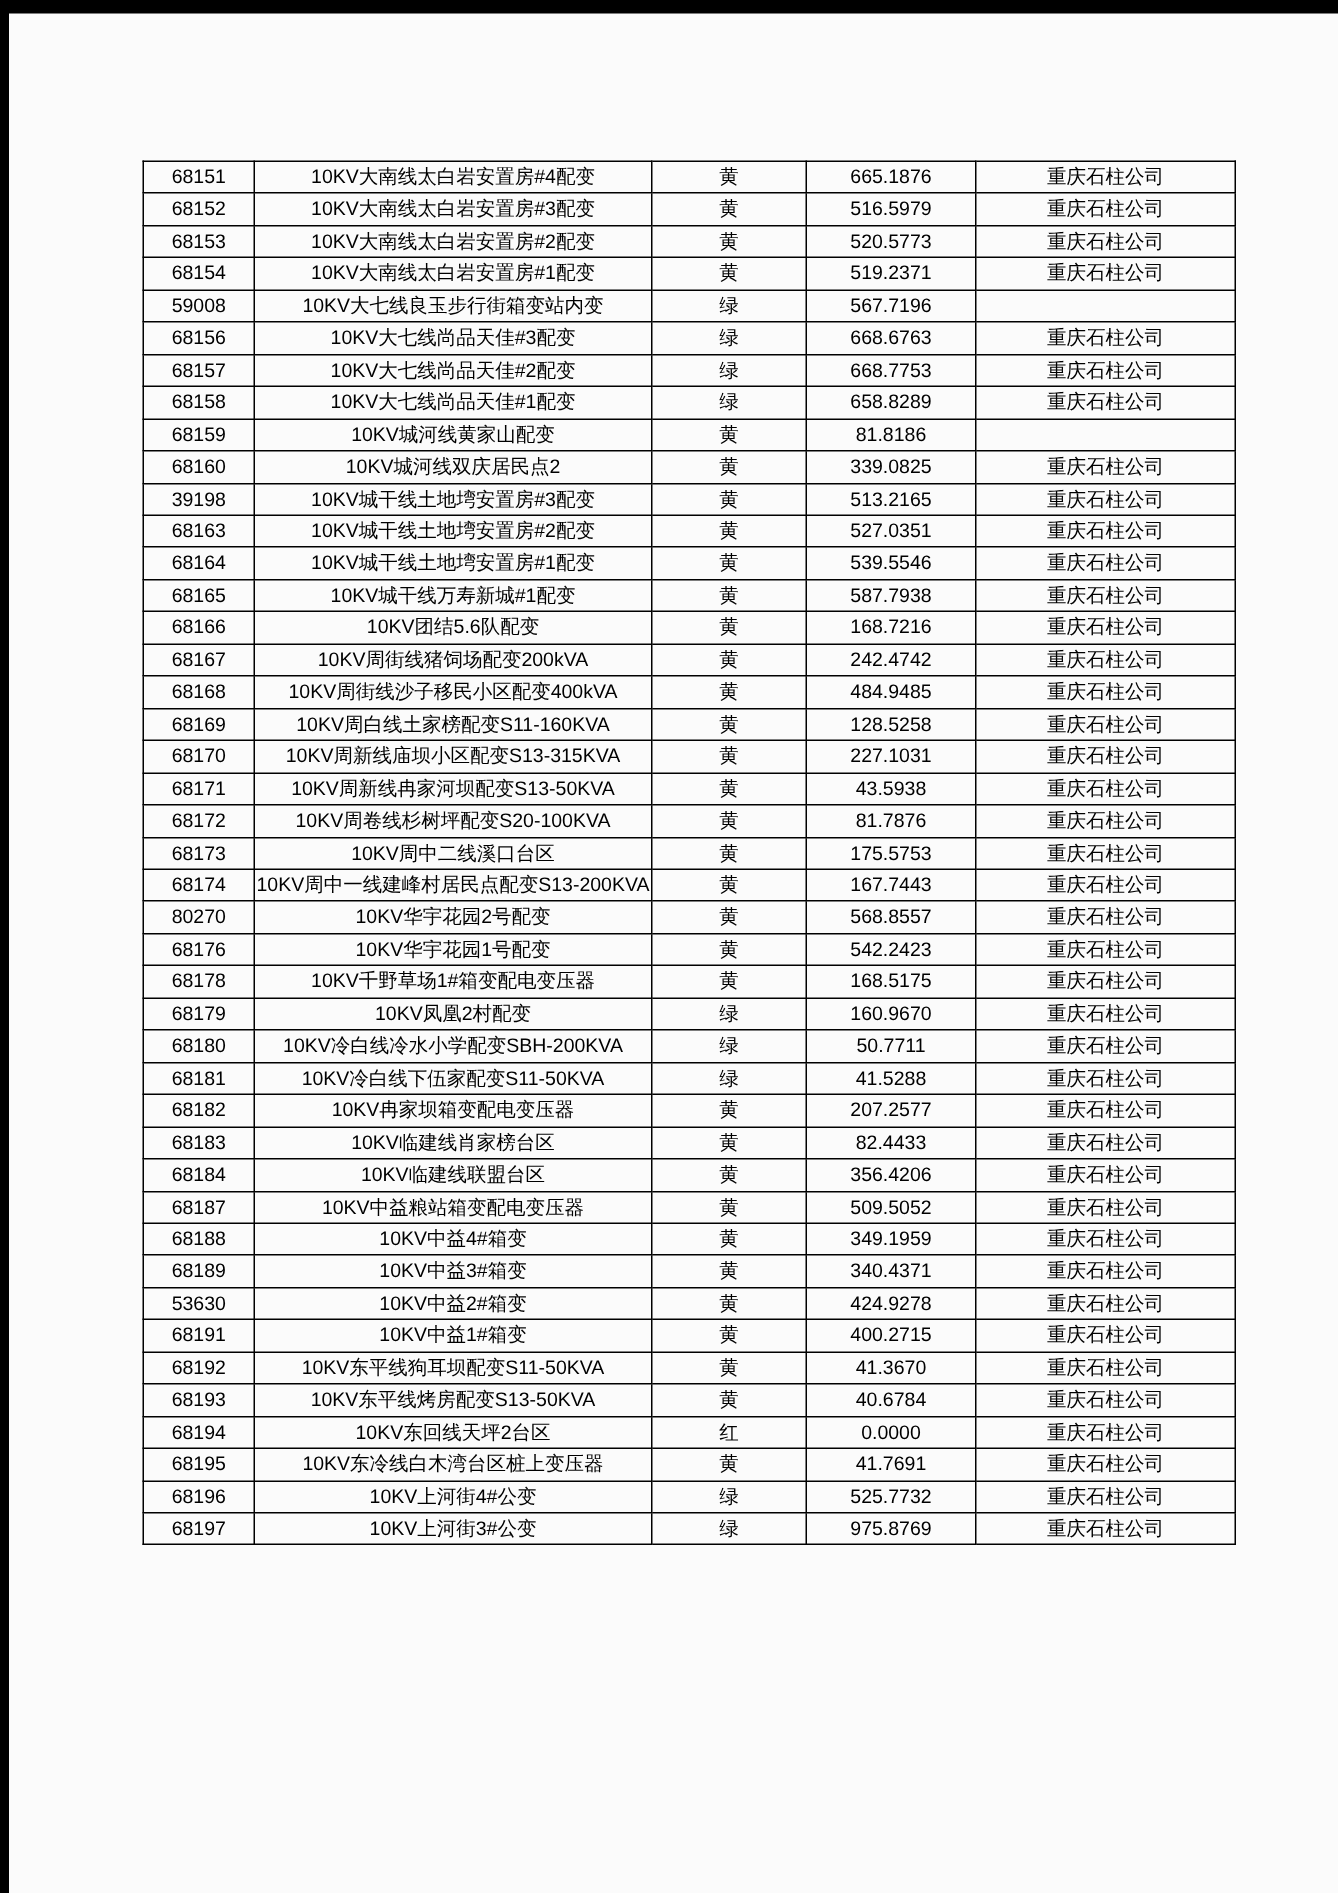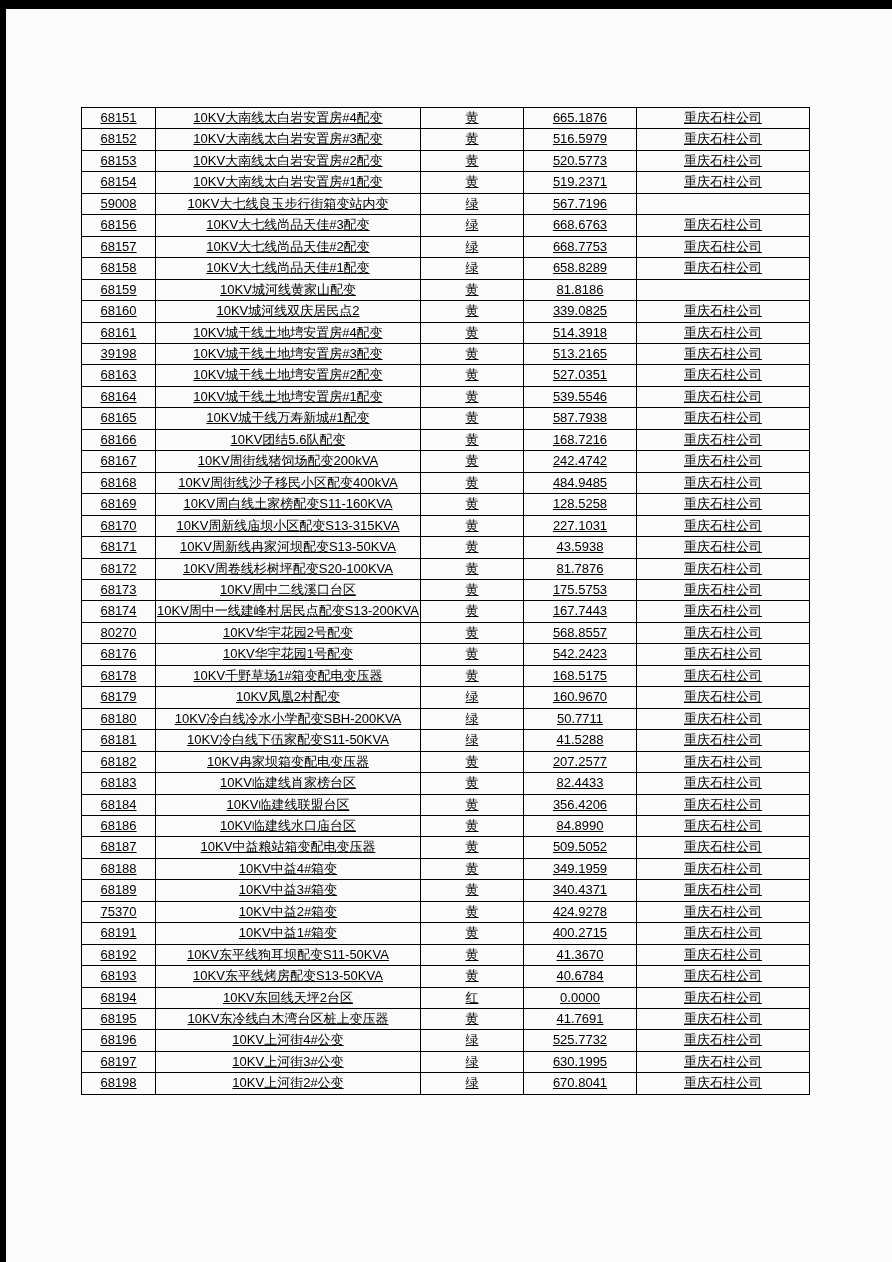--- a/index.html
+++ b/index.html
@@ -21,23 +21,22 @@
     background: #000;
   }
   .scan-edge-left {
     position: absolute;
     top: 0; left: 0;
     width: 6px; height: 1262px;
     background: #000;
   }
   .table-wrap {
     position: absolute;
-    left: 81px;
+    left: 95px;
     top: 107px;
-    text-decoration: underline;
   }
   table {
     border-collapse: collapse;
     table-layout: fixed;
   }
   td {
     border: 1px solid #000;
     height: 20.45px;
     padding: 0 1px;
     text-align: center;
@@ -134,27 +133,20 @@
           <td></td>
         </tr>
         <tr>
           <td>68160</td>
           <td>10KV城河线双庆居民点2</td>
           <td>黄</td>
           <td>339.0825</td>
           <td>重庆石柱公司</td>
         </tr>
         <tr>
-          <td>68161</td>
-          <td>10KV城干线土地塆安置房#4配变</td>
-          <td>黄</td>
-          <td>514.3918</td>
-          <td>重庆石柱公司</td>
-        </tr>
-        <tr>
           <td>39198</td>
           <td>10KV城干线土地塆安置房#3配变</td>
           <td>黄</td>
           <td>513.2165</td>
           <td>重庆石柱公司</td>
         </tr>
         <tr>
           <td>68163</td>
           <td>10KV城干线土地塆安置房#2配变</td>
           <td>黄</td>
@@ -295,27 +287,20 @@
           <td>重庆石柱公司</td>
         </tr>
         <tr>
           <td>68184</td>
           <td>10KV临建线联盟台区</td>
           <td>黄</td>
           <td>356.4206</td>
           <td>重庆石柱公司</td>
         </tr>
         <tr>
-          <td>68186</td>
-          <td>10KV临建线水口庙台区</td>
-          <td>黄</td>
-          <td>84.8990</td>
-          <td>重庆石柱公司</td>
-        </tr>
-        <tr>
           <td>68187</td>
           <td>10KV中益粮站箱变配电变压器</td>
           <td>黄</td>
           <td>509.5052</td>
           <td>重庆石柱公司</td>
         </tr>
         <tr>
           <td>68188</td>
           <td>10KV中益4#箱变</td>
           <td>黄</td>
@@ -323,21 +308,21 @@
           <td>重庆石柱公司</td>
         </tr>
         <tr>
           <td>68189</td>
           <td>10KV中益3#箱变</td>
           <td>黄</td>
           <td>340.4371</td>
           <td>重庆石柱公司</td>
         </tr>
         <tr>
-          <td>75370</td>
+          <td>53630</td>
           <td>10KV中益2#箱变</td>
           <td>黄</td>
           <td>424.9278</td>
           <td>重庆石柱公司</td>
         </tr>
         <tr>
           <td>68191</td>
           <td>10KV中益1#箱变</td>
           <td>黄</td>
           <td>400.2715</td>
@@ -375,25 +360,18 @@
           <td>68196</td>
           <td>10KV上河街4#公变</td>
           <td>绿</td>
           <td>525.7732</td>
           <td>重庆石柱公司</td>
         </tr>
         <tr>
           <td>68197</td>
           <td>10KV上河街3#公变</td>
           <td>绿</td>
-          <td>630.1995</td>
-          <td>重庆石柱公司</td>
-        </tr>
-        <tr>
-          <td>68198</td>
-          <td>10KV上河街2#公变</td>
-          <td>绿</td>
-          <td>670.8041</td>
+          <td>975.8769</td>
           <td>重庆石柱公司</td>
         </tr>
       </tbody>
   </table>
 </div>
 
 </body></html>

